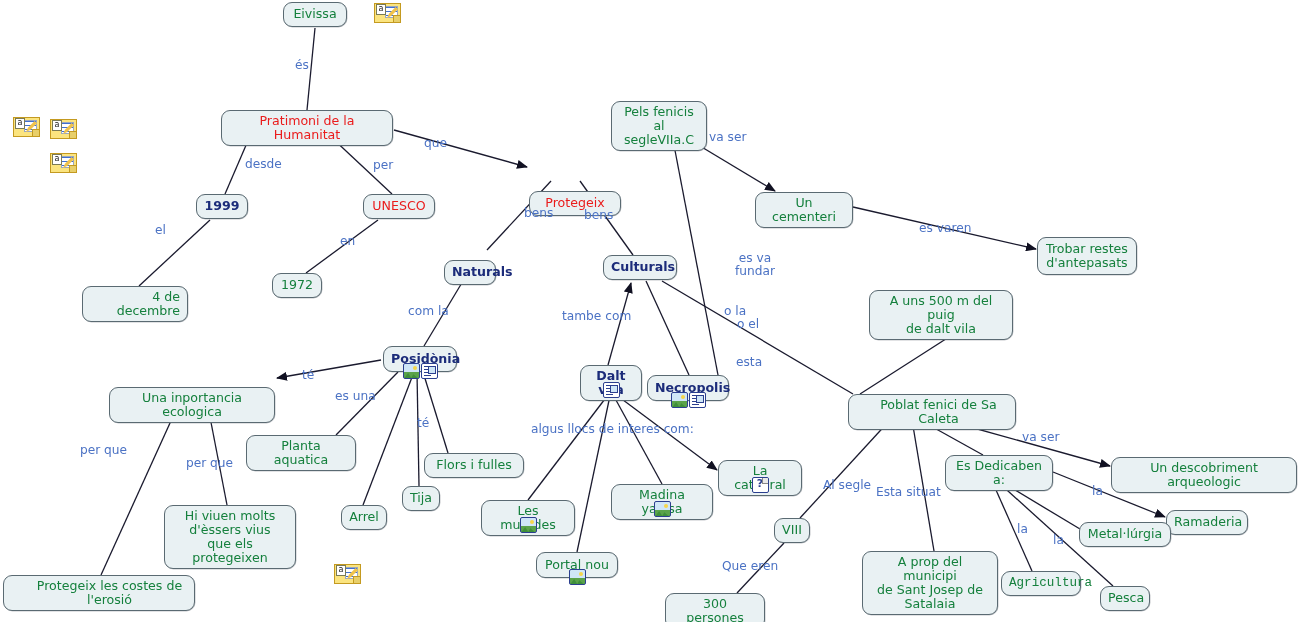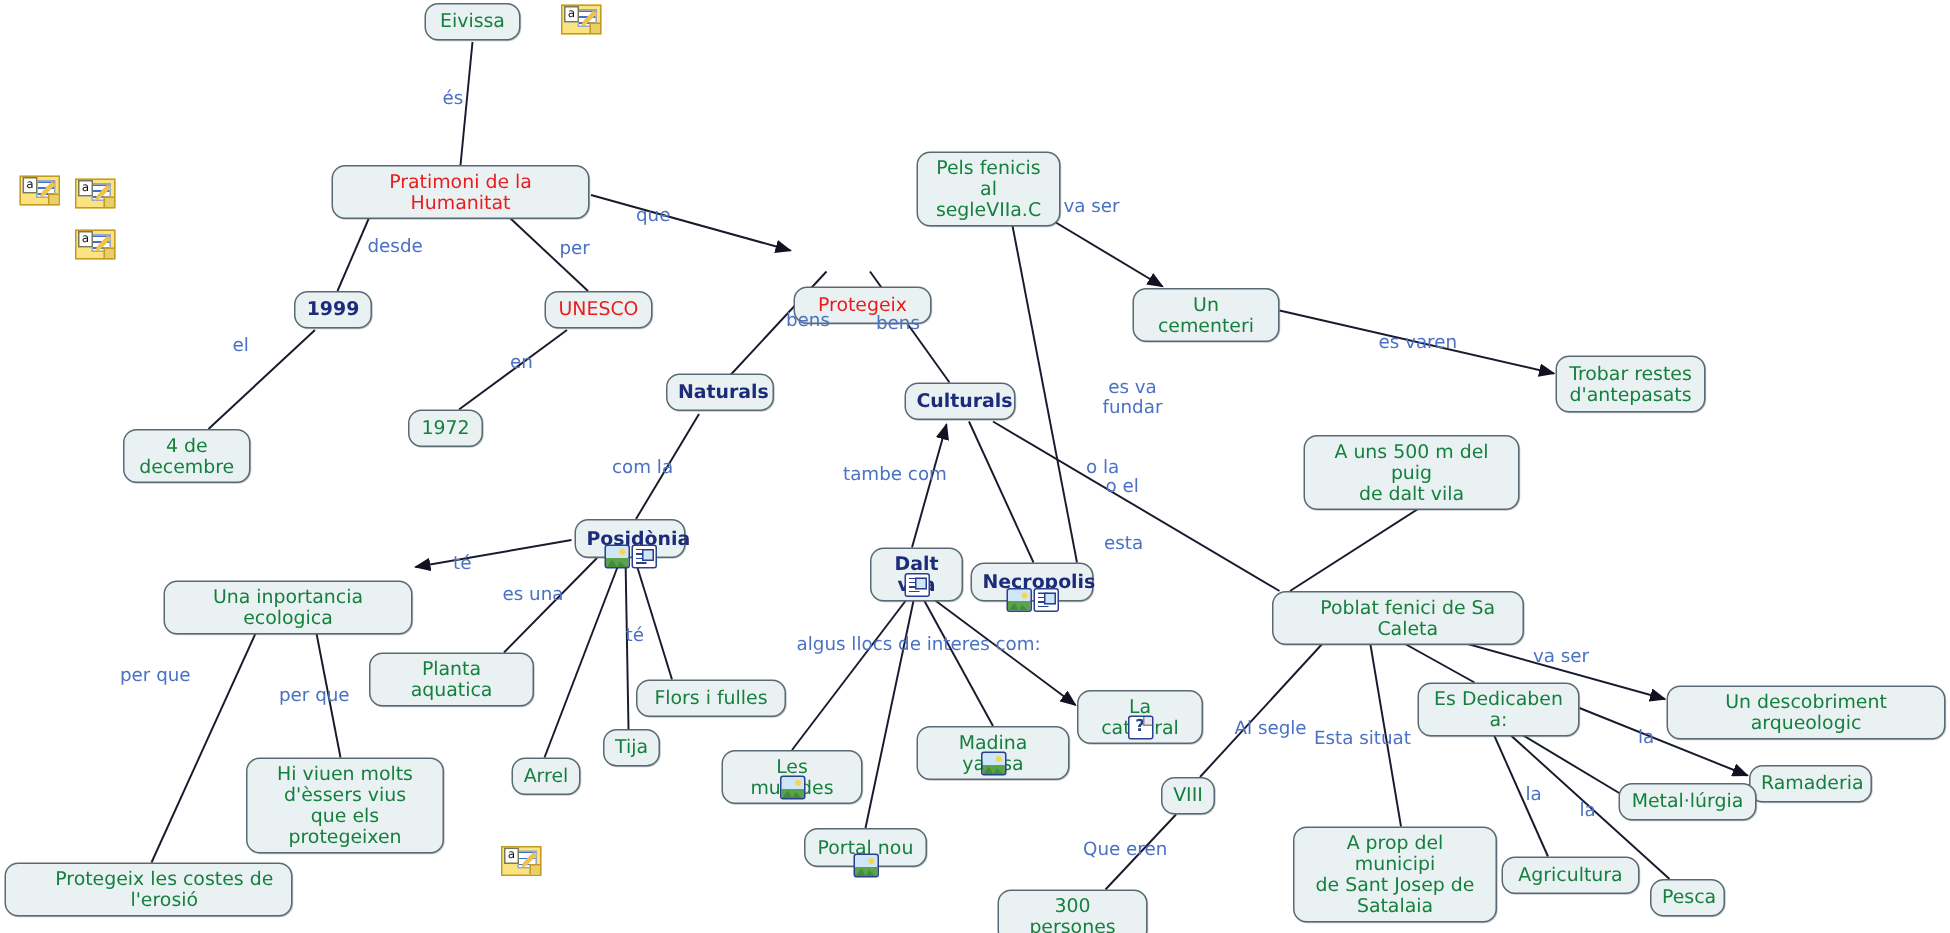--- a/index.html
+++ b/index.html
@@ -138,23 +138,23 @@
         <line x1="611" y1="391" x2="717" y2="470" marker-end="url(#arw)"></line>
       </g>
   </svg>
 
   <div id="nodes-layer">
       <div class="node" style="left: 283px; top: 2px; width: 64px; min-height: 25px;"><span class="lbl c-orange">Eivissa</span></div>
       <div class="node" style="left: 221px; top: 110px; width: 172px; min-height: 25px;"><span class="lbl c-red">Pratimoni de la Humanitat</span></div>
       <div class="node" style="left: 196px; top: 194px; width: 52px; min-height: 25px;"><span class="lbl c-navy">1999</span></div>
       <div class="node" style="left: 363px; top: 194px; width: 72px; min-height: 25px;"><span class="lbl c-red">UNESCO</span></div>
       <div class="node" style="left: 272px; top: 273px; width: 50px; min-height: 25px;"><span class="lbl c-orange">1972</span></div>
-      <div class="node" style="left: 82px; top: 286px; width: 85px; min-height: 25px;"><span class="lbl c-orange">4 de decembre</span></div>
+      <div class="node" style="left: 82px; top: 286px; width: 106px; min-height: 25px; text-align: right;"><span class="lbl c-orange">4 de decembre</span></div>
       <div class="node" style="left: 529px; top: 155px; width: 92px; min-height: 25px; margin-top: 36px;"><span class="lbl c-red">Protegeix</span></div>
-      <div class="node" style="left: 444px; top: 249px; width: 72px; min-height: 25px; justify-content: flex-end;"><span class="lbl c-navy">Naturals</span></div>
+      <div class="node" style="left: 444px; top: 260px; width: 52px; min-height: 25px; justify-content: flex-end;"><span class="lbl c-navy">Naturals</span></div>
       <div class="node" style="left: 603px; top: 255px; width: 74px; min-height: 25px;"><span class="lbl c-navy">Culturals</span></div>
       <div class="node" style="left: 383px; top: 346px; width: 74px; min-height: 26px;"><span class="lbl c-navy">Posidònia</span></div>
       <div class="icons" style="left: 402.5px; top: 363px;">
         <div class="ic ic-photo"></div>
         <div class="ic ic-doc"></div>
       </div>
       <div class="node" style="left: 580px; top: 365px; width: 62px; min-height: 26px;"><span class="lbl c-navy">Dalt vila</span></div>
       <div class="icons" style="left: 602.5px; top: 382px;">
         <div class="ic ic-doc"></div>
       </div>
@@ -168,21 +168,21 @@
       <div class="node" style="left: 755px; top: 192px; width: 98px; min-height: 25px;"><span class="lbl c-orange">Un cementeri</span></div>
       <div class="node" style="left: 1037px; top: 237px; width: 100px; min-height: 38px;"><span class="lbl c-orange">Trobar restes
 d'antepasats</span></div>
       <div class="node" style="left: 869px; top: 290px; width: 144px; min-height: 38px;"><span class="lbl c-orange">A uns 500 m del puig
 de dalt vila</span></div>
       <div class="node" style="left: 848px; top: 394px; width: 168px; min-height: 25px; padding-left: 20px;"><span class="lbl c-orange">Poblat fenici de Sa Caleta</span></div>
       <div class="node" style="left: 1111px; top: 457px; width: 186px; min-height: 25px;"><span class="lbl c-orange">Un descobriment arqueologic</span></div>
       <div class="node" style="left: 945px; top: 455px; width: 108px; min-height: 25px;"><span class="lbl c-orange">Es Dedicaben a:</span></div>
       <div class="node" style="left: 1166px; top: 510px; width: 82px; min-height: 25px;"><span class="lbl c-orange">Ramaderia</span></div>
       <div class="node" style="left: 1079px; top: 522px; width: 92px; min-height: 25px;"><span class="lbl c-orange">Metal·lúrgia</span></div>
-      <div class="node" style="left: 1001px; top: 571px; width: 92px; min-height: 25px;"><span class="lbl c-orange">Agricultura</span></div>
+      <div class="node" style="left: 1001px; top: 571px; width: 80px; min-height: 25px; font-family: Liberation Mono, monospace;"><span class="lbl c-orange">Agricultura</span></div>
       <div class="node" style="left: 1100px; top: 586px; width: 50px; min-height: 25px;"><span class="lbl c-orange">Pesca</span></div>
       <div class="node" style="left: 862px; top: 551px; width: 136px; min-height: 52px;"><span class="lbl c-orange">A prop del municipi
 de Sant Josep de
 Satalaia</span></div>
       <div class="node" style="left: 109px; top: 387px; width: 166px; min-height: 25px;"><span class="lbl c-orange">Una inportancia ecologica</span></div>
       <div class="node" style="left: 246px; top: 435px; width: 110px; min-height: 25px;"><span class="lbl c-orange">Planta aquatica</span></div>
       <div class="node" style="left: 3px; top: 575px; width: 192px; min-height: 25px; padding-left: 28px;"><span class="lbl c-orange">Protegeix les costes de l'erosió</span></div>
       <div class="node" style="left: 164px; top: 505px; width: 132px; min-height: 52px;"><span class="lbl c-orange">Hi viuen molts
 d'èssers vius
 que els protegeixen</span></div>

